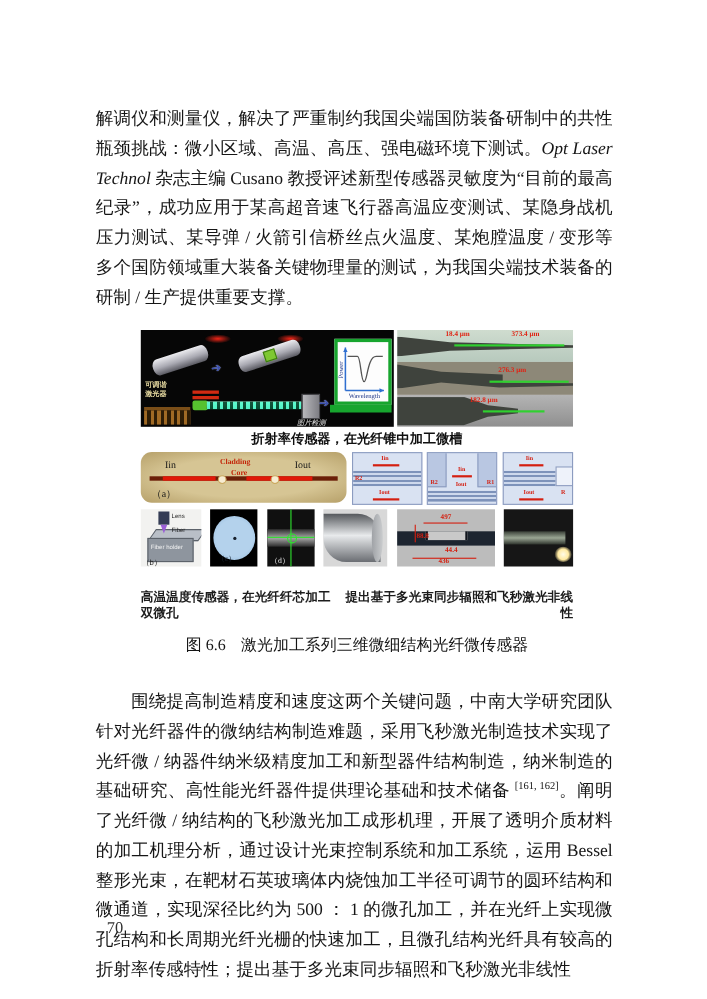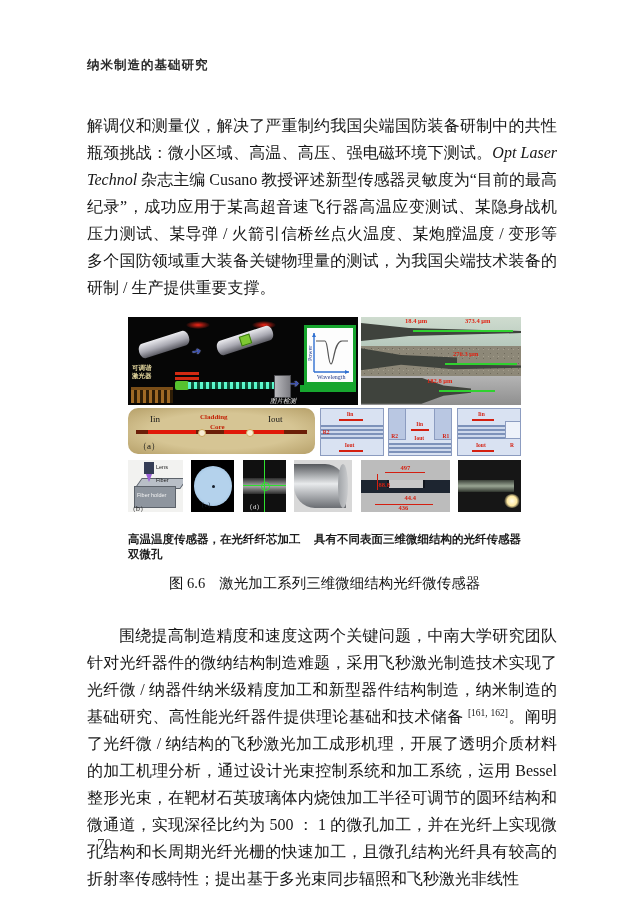--- a/index.html
+++ b/index.html
@@ -84,21 +84,20 @@
   .figcaption{margin-top:12px;text-align:center;font-size:14.5px;color:#141414;}
   .figcaption .prefix{margin-right:14px;}
   .pagenum{position:absolute;left:97px;top:836px;font-size:15px;color:#2e2e2e;}
 </style>
 </head>
 <body>
 
 <div class="page">
   <div class="content">
 
-    <div class="running-head">纳米制造的基础研究</div>
 
     <p class="para para1"><span>解调仪和测量仪，解决了严重制约我国尖端国防装备研制中的共性瓶颈挑战：微小区域、高温、高压、强电磁环境下测试。</span><span class="ital">Opt Laser Technol</span><span> 杂志主编 Cusano 教授评述新型传感器灵敏度为“目前的最高纪录”，成功应用于某高超音速飞行器高温应变测试、某隐身战机压力测试、某导弹 / 火箭引信桥丝点火温度、某炮膛温度 / 变形等多个国防领域重大装备关键物理量的测试，为我国尖端技术装备的研制 / 生产提供重要支撑。</span></p>
 
     <div class="figure">
 
       <div class="fig-row1">
         <div class="mzi">
           <div class="glow" style="left:58px;top:4px;"></div>
           <div class="glow" style="left:124px;top:4px;"></div>
           <div class="cyl" style="left:10px;top:20px;width:52px;height:15px;transform:rotate(-18deg);"></div>
@@ -147,20 +146,21 @@
           </div>
           <div class="strip strip3">
             <div class="taper-shape" style="left:0;top:2px;width:110px;height:26px;clip-path:polygon(0 0,55% 0,75% 30%,100% 42%,100% 58%,75% 70%,55% 100%,0 100%);"></div>
             <div class="greenline" style="left:78px;top:14px;width:56px;"></div>
             <span class="meas-red" style="left:66px;top:1px;">182.8 μm</span>
           </div>
         </div>
       </div>
 
       <div style="display:flex;">
+        <div class="fig-cap-sm" style="flex:1;">折射率传感器，在光纤锥中加工微槽</div>
       </div>
 
       <div class="fig-row2">
         <div class="panelA">
           <div class="pa-fiber"></div>
           <div class="pa-core" style="left:20px;width:48px;"></div>
           <div class="pa-core" style="left:96px;width:60px;"></div>
           <div class="pa-dot" style="left:70px;"></div>
           <div class="pa-dot" style="left:118px;"></div>
           <span class="pa-lab" style="left:22px;top:6px;font-size:9px;">Iin</span>
@@ -245,21 +245,21 @@
         </div>
 
         <div class="cellGlow">
           <div class="g-fiber"></div>
           <div class="g-glow"></div>
         </div>
       </div>
 
       <div class="fig-caps3">
         <div class="cap3-left">高温温度传感器，在光纤纤芯加工双微孔</div>
-        <div class="cap3-right">具有不同表面三维微细结构的光纤传感器</div>
+        <div class="cap3-right">提出基于多光束同步辐照和飞秒激光非线性</div>
       </div>
 
       <div class="figcaption">
         <span class="prefix">图 6.6</span><span>激光加工系列三维微细结构光纤微传感器</span>
       </div>
     </div>
 
     <p class="para para2"><span>围绕提高制造精度和速度这两个关键问题，中南大学研究团队针对光纤器件的微纳结构制造难题，采用飞秒激光制造技术实现了光纤微 / 纳器件纳米级精度加工和新型器件结构制造，纳米制造的基础研究、高性能光纤器件提供理论基础和技术储备 </span><span class="sup">[161, 162]</span><span>。阐明了光纤微 / 纳结构的飞秒激光加工成形机理，开展了透明介质材料的加工机理分析，通过设计光束控制系统和加工系统，运用 Bessel 整形光束，在靶材石英玻璃体内烧蚀加工半径可调节的圆环结构和微通道，实现深径比约为 500 ： 1 的微孔加工，并在光纤上实现微孔结构和长周期光纤光栅的快速加工，且微孔结构光纤具有较高的折射率传感特性；提出基于多光束同步辐照和飞秒激光非线性</span></p>
 
   </div>

